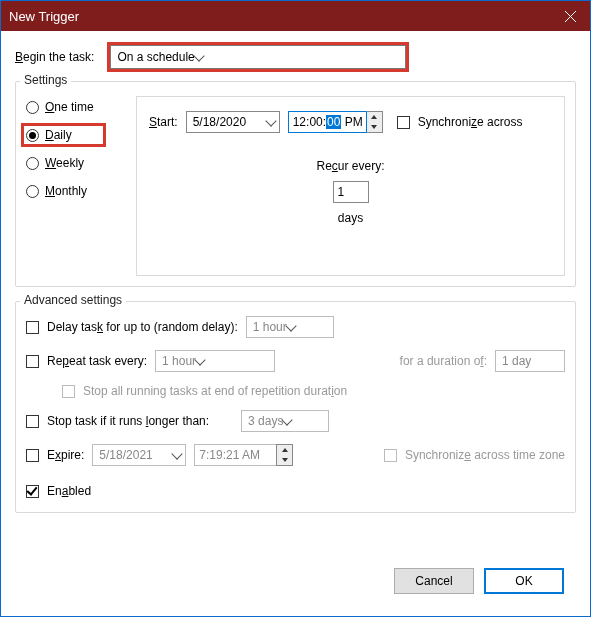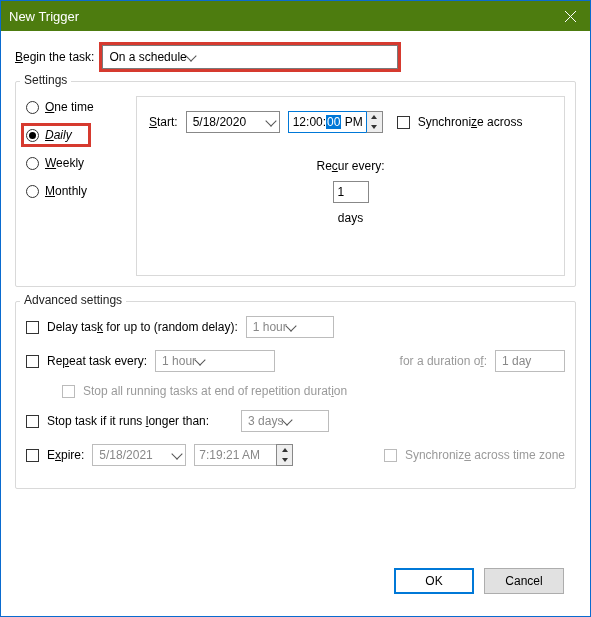--- a/index.html
+++ b/index.html
@@ -13,21 +13,21 @@
   .window {
     width: 591px;
     height: 617px;
     background: #fff;
     border: 1px solid #0a6bcf;
     display: flex;
     flex-direction: column;
     position: relative;
   }
   .titlebar {
-    background: #4d7c0f;
+    background: #7f1d1d;
     color: #fff;
     height: 30px;
     display: flex;
     align-items: center;
     padding: 0 8px;
     font-size: 13px;
     justify-content: space-between;
   }
   .close-btn {
     width: 40px;
@@ -41,21 +41,21 @@
   .close-btn svg { stroke: #fff; }
   .content {
     flex: 1;
     padding: 14px 14px 10px 14px;
     display: flex;
     flex-direction: column;
   }
   .row-begin {
     display: flex;
     align-items: center;
-    gap: 8px;
+    gap: 16px;
     margin-bottom: 12px;
   }
   .underline-key { text-decoration: underline; }
   .combo {
     border: 1px solid #7a7a7a;
     height: 24px;
     display: flex;
     align-items: center;
     justify-content: flex-start;
     padding: 0 6px;
@@ -120,22 +120,21 @@
     position: absolute;
     width: 7px; height: 7px;
     background: #000;
     border-radius: 50%;
     top: 2px; left: 2px;
   }
   .highlight-daily {
     border: 3px solid #d63a2f;
     padding: 2px 14px 2px 2px;
     margin: -5px -17px -5px -5px;
-    width: 70px;
-    font-style: italic;
+    width: 85px;
   }
   .detail-panel {
     flex: 1;
     border: 1px solid #d9d9d9;
     padding: 14px 12px;
     min-height: 180px;
   }
   .start-row {
     display: flex;
     align-items: center;
@@ -422,27 +421,31 @@
               </div>
             <div class="down">
                 <div class="tri-down"></div>
               </div>
           </div>
         </div>
         <span class="chk disabled right-push"></span>
         <span class="disabled-text">Synchroniz<span class="underline-key">e</span> across time zone</span>
       </div>
 
+      <div class="adv-row" style="margin-top:18px;margin-bottom:4px">
+        <span class="chk checked"></span>
+        <span class="label">En<span class="underline-key">a</span>bled</span>
+      </div>
     </div>
 
     <div style="flex:1"></div>
 
     <div class="footer">
+      <div class="btn">
+        <span>Cancel</span>
+      </div>
       <div class="btn primary">
         <span>OK</span>
       </div>
-      <div class="btn">
-        <span>Cancel</span>
-      </div>
     </div>
 
   </div>
 </div>
 
 </body></html>

